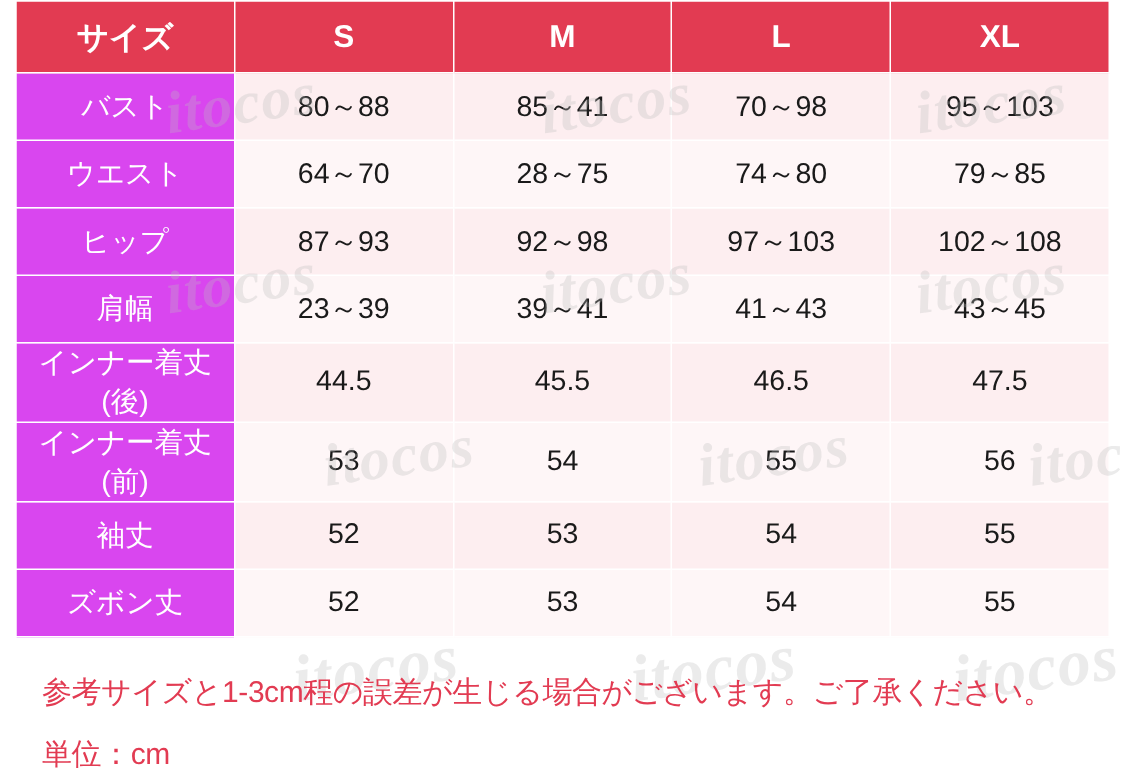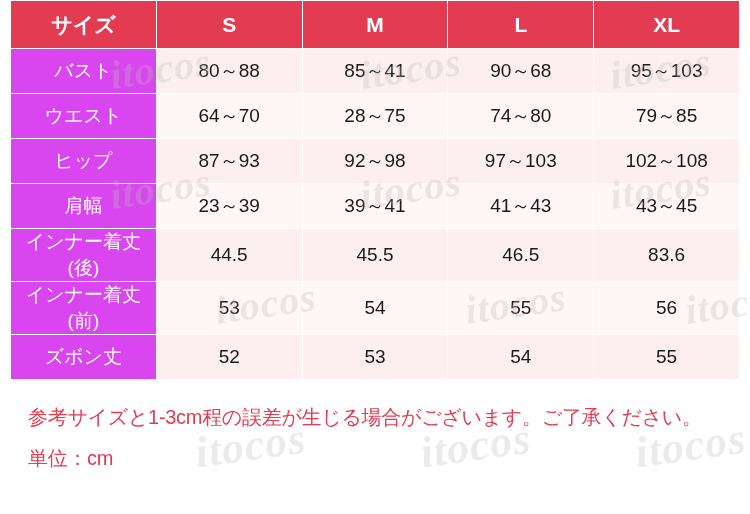--- a/index.html
+++ b/index.html
@@ -116,21 +116,21 @@
       <th>M</th>
       <th>L</th>
       <th>XL</th>
     </tr>
   </thead>
   <tbody>
     <tr>
       <th>バスト</th>
       <td>80～88</td>
       <td>85～41</td>
-      <td>90～68</td>
+      <td>70～98</td>
       <td>95～103</td>
     </tr>
     <tr>
       <th>ウエスト</th>
       <td>64～70</td>
       <td>28～75</td>
       <td>74～80</td>
       <td>79～85</td>
     </tr>
     <tr>
@@ -145,28 +145,35 @@
       <td>23～39</td>
       <td>39～41</td>
       <td>41～43</td>
       <td>43～45</td>
     </tr>
     <tr>
       <th>インナー着丈(後)</th>
       <td>44.5</td>
       <td>45.5</td>
       <td>46.5</td>
-      <td>83.6</td>
+      <td>47.5</td>
     </tr>
     <tr>
       <th>インナー着丈(前)</th>
       <td>53</td>
       <td>54</td>
       <td>55</td>
       <td>56</td>
+    </tr>
+    <tr>
+      <th>袖丈</th>
+      <td>52</td>
+      <td>53</td>
+      <td>54</td>
+      <td>55</td>
     </tr>
     <tr>
       <th>ズボン丈</th>
       <td>52</td>
       <td>53</td>
       <td>54</td>
       <td>55</td>
     </tr>
   </tbody>
 </table>

